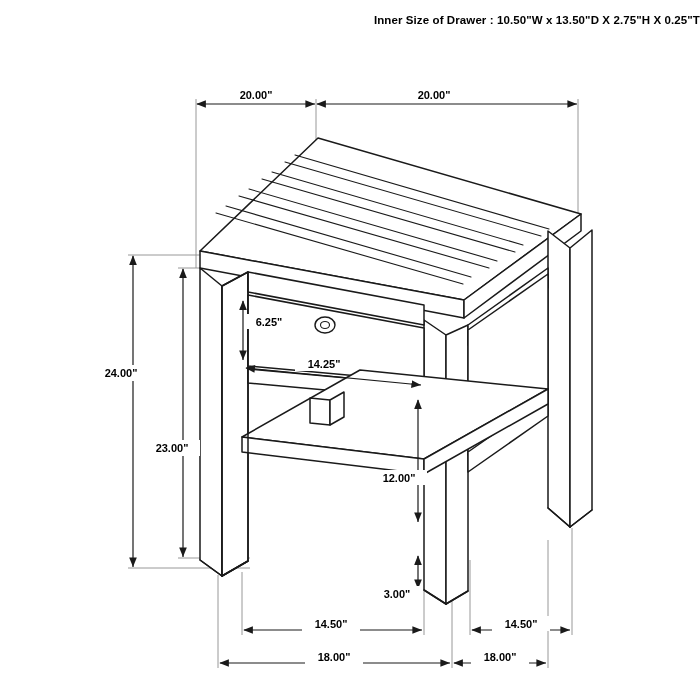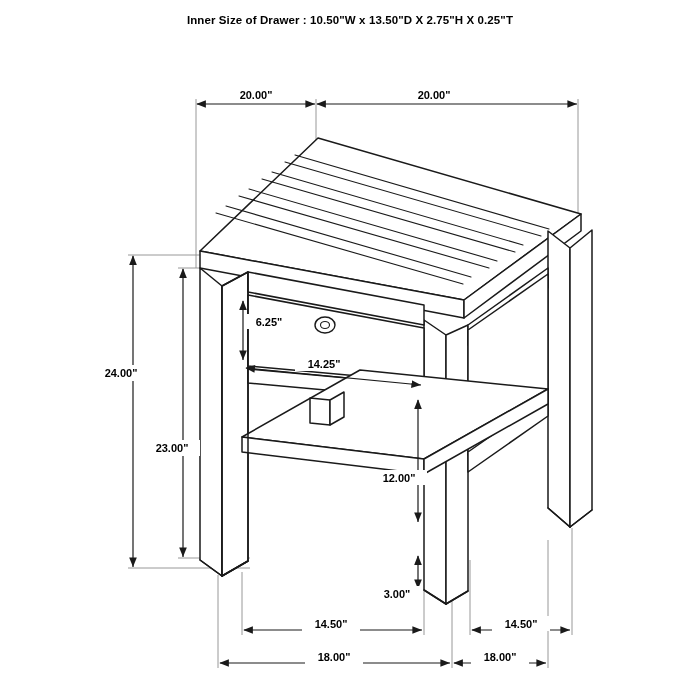--- a/index.html
+++ b/index.html
@@ -18,21 +18,21 @@
   #stage {
     position: relative;
     width: 700px;
     height: 700px;
   }
   .title {
     position: absolute;
     top: 14px;
     left: 0;
     width: 700px;
-    text-align: center;
+    text-align: right;
     font-size: 11.5px;
     font-weight: bold;
     letter-spacing: 0.1px;
   }
   svg.diagram {
     position: absolute;
     top: 0;
     left: 0;
     width: 700px;
     height: 700px;

